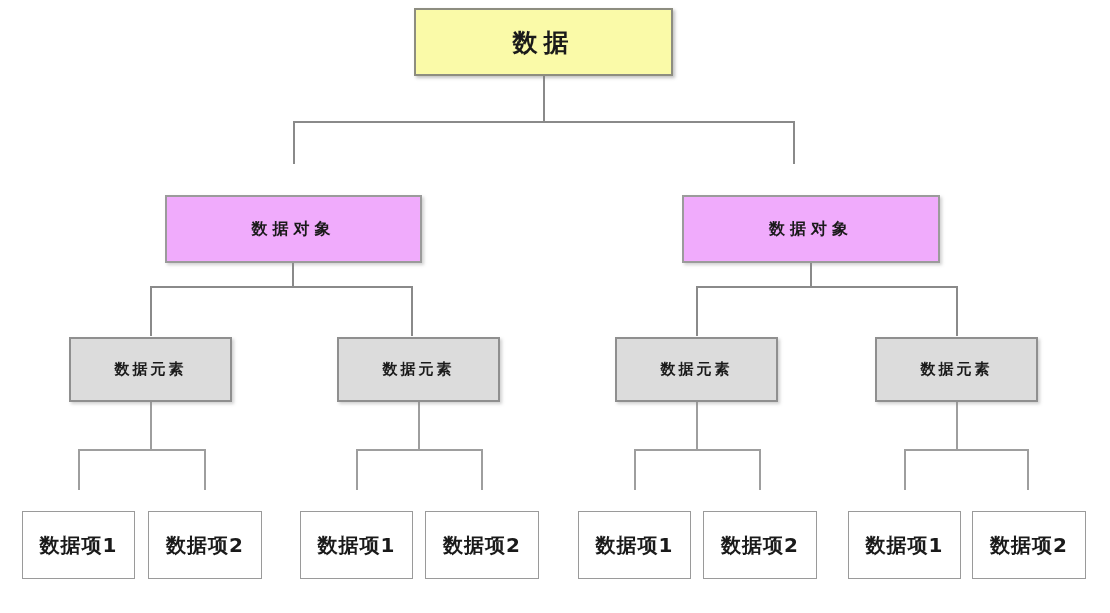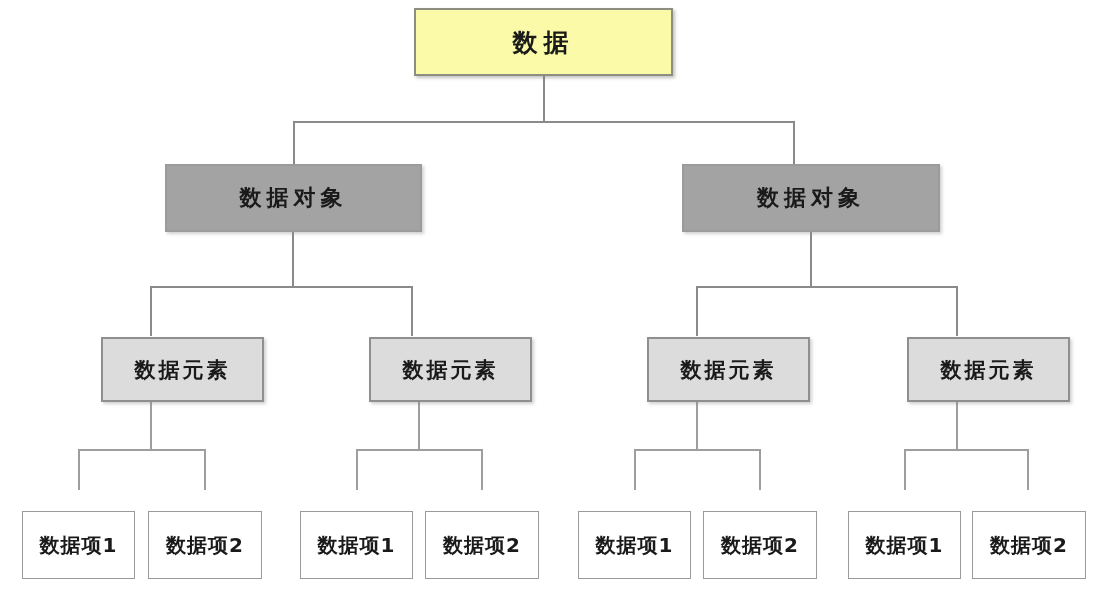--- a/index.html
+++ b/index.html
@@ -33,36 +33,36 @@
   .lvl-root {
     background: #fafaa8;
     border: 2px solid #8d8d80;
     font-size: 25px;
     font-weight: 700;
     letter-spacing: 6px;
     box-shadow: 2px 2px 3px rgba(120,120,120,0.45);
   }
   
   .lvl-obj {
-    background: #a3a3a3;
+    background: #f0abfc;
     border: 2px solid #9b9b9b;
-    font-size: 22px;
+    font-size: 16px;
     font-weight: 700;
     letter-spacing: 5px;
     box-shadow: 2px 2px 3px rgba(140,140,140,0.4);
+    margin-top: 31px;
   }
   
   .lvl-elem {
     background: #dcdcdc;
     border: 2px solid #8f8f8f;
-    font-size: 21px;
+    font-size: 15px;
     font-weight: 700;
     letter-spacing: 3px;
     box-shadow: 2px 2px 3px rgba(140,140,140,0.4);
-    margin-left: 32px;
   }
   
   .lvl-item {
     background: #ffffff;
     border: 1px solid #9a9a9a;
     font-size: 20px;
     font-weight: 700;
     letter-spacing: 1px;
     margin-top: 22px;
   }

